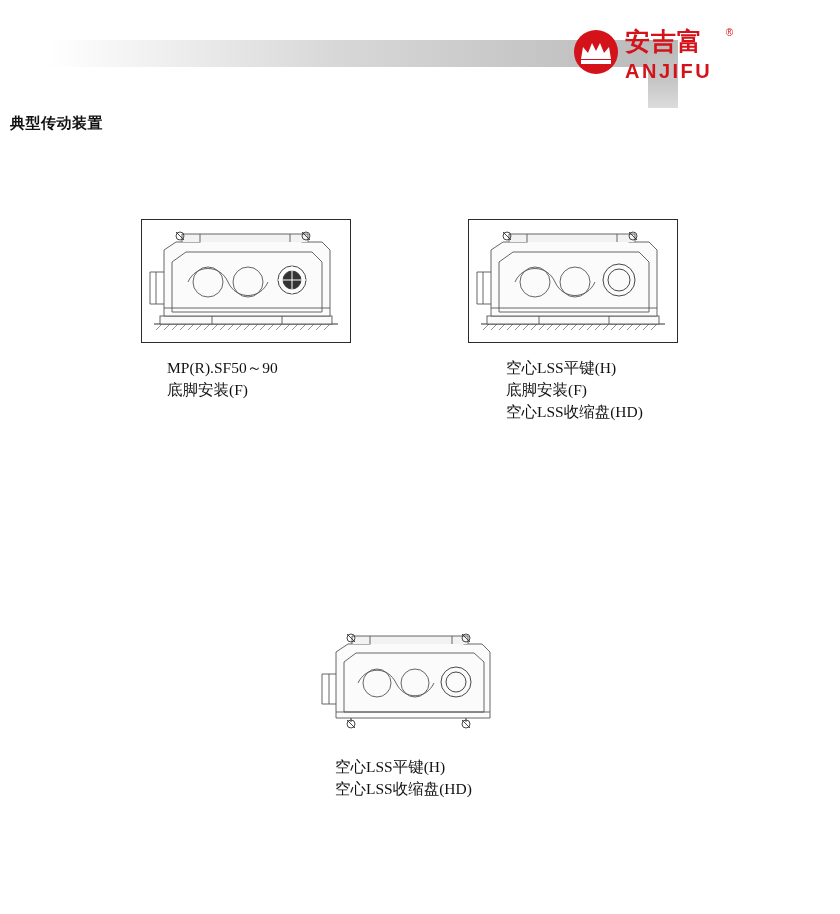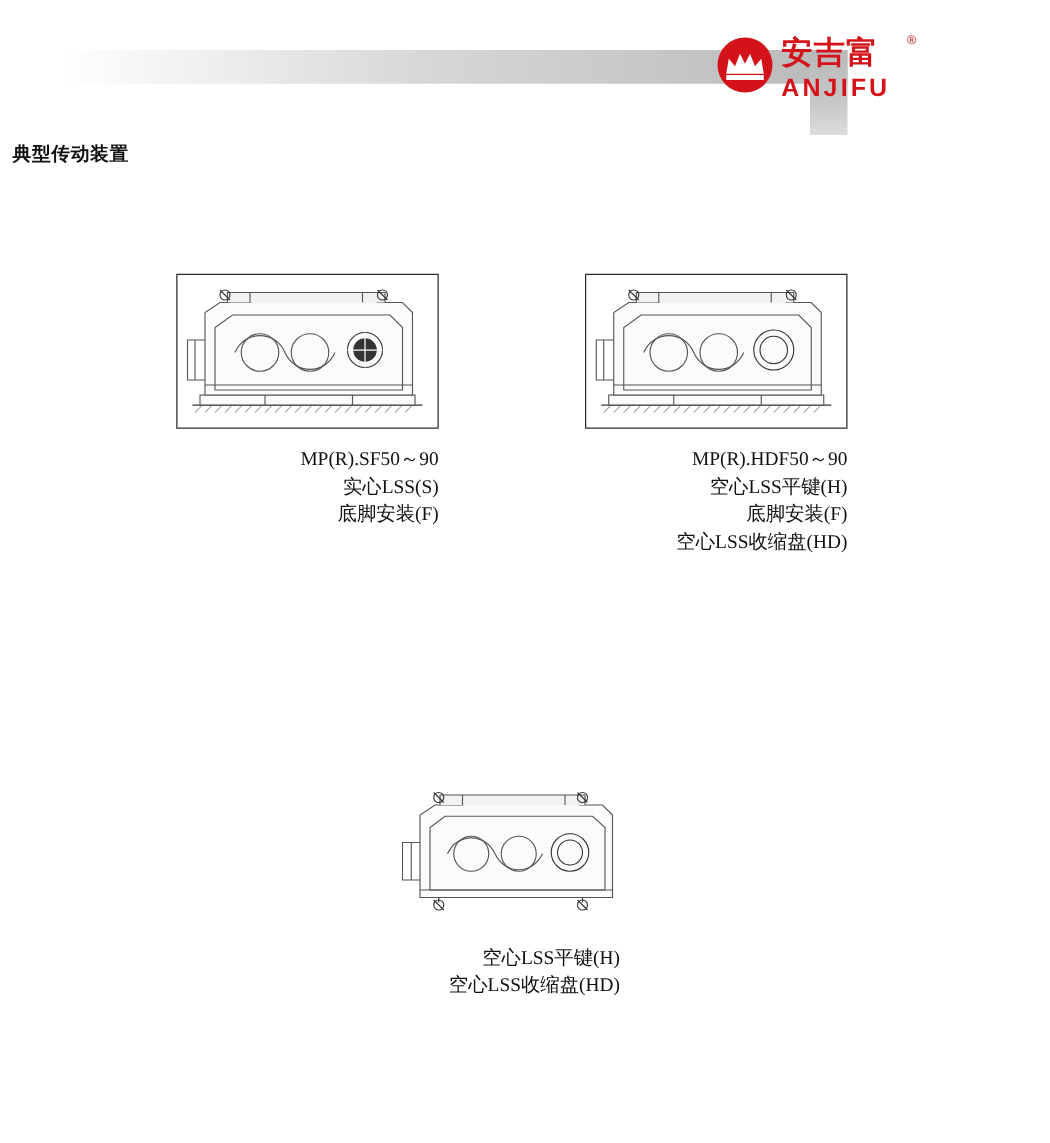--- a/index.html
+++ b/index.html
@@ -94,21 +94,20 @@
     font-weight: bold;
     font-size: 15px;
     color: #111;
     letter-spacing: 0.5px;
     text-align: right;
   }
 
   
   .figure {
     position: absolute;
-    text-align: right;
   }
   .figure-box {
     border: 1px solid #2b2b2b;
     background: #fff;
     position: relative;
     overflow: hidden;
   }
   .caption {
     margin-top: 14px;
     font-family: "Liberation Serif", serif;
@@ -214,21 +213,20 @@
         <line x1="160" y1="12" x2="168" y2="20" stroke="#333"></line>
 
         <line x1="22" y1="88" x2="188" y2="88"></line>
         <line x1="70" y1="96" x2="70" y2="104"></line>
         <line x1="140" y1="96" x2="140" y2="104"></line>
       </g>
     </svg>
   </div>
   <div class="caption">
     <div>MP(R).SF50～90</div>
-    <div>实心LSS(S)</div>
     <div>底脚安装(F)</div>
   </div>
 </div>
 
 <div class="figure" id="fig-hf">
   <div class="figure-box">
     <svg width="208" height="122" viewBox="0 0 208 122">
       <g fill="none" stroke="#555" stroke-width="0.9">
         <line x1="12" y1="104" x2="196" y2="104" stroke="#333" stroke-width="1"></line>
         <g stroke="#666" stroke-width="0.7">
@@ -274,21 +272,20 @@
         <circle cx="164" cy="16" r="4" stroke="#333"></circle>
         <line x1="34" y1="12" x2="42" y2="20" stroke="#333"></line>
         <line x1="160" y1="12" x2="168" y2="20" stroke="#333"></line>
         <line x1="22" y1="88" x2="188" y2="88"></line>
         <line x1="70" y1="96" x2="70" y2="104"></line>
         <line x1="140" y1="96" x2="140" y2="104"></line>
       </g>
     </svg>
   </div>
   <div class="caption">
-    <div>MP(R).HDF50～90</div>
     <div>空心LSS平键(H)</div>
     <div>底脚安装(F)</div>
     <div>空心LSS收缩盘(HD)</div>
   </div>
 </div>
 
 <div class="figure" id="fig-ht">
   <div class="figure-box">
     <svg width="178" height="116" viewBox="0 0 178 116">
       <g fill="none" stroke="#555" stroke-width="0.9">

